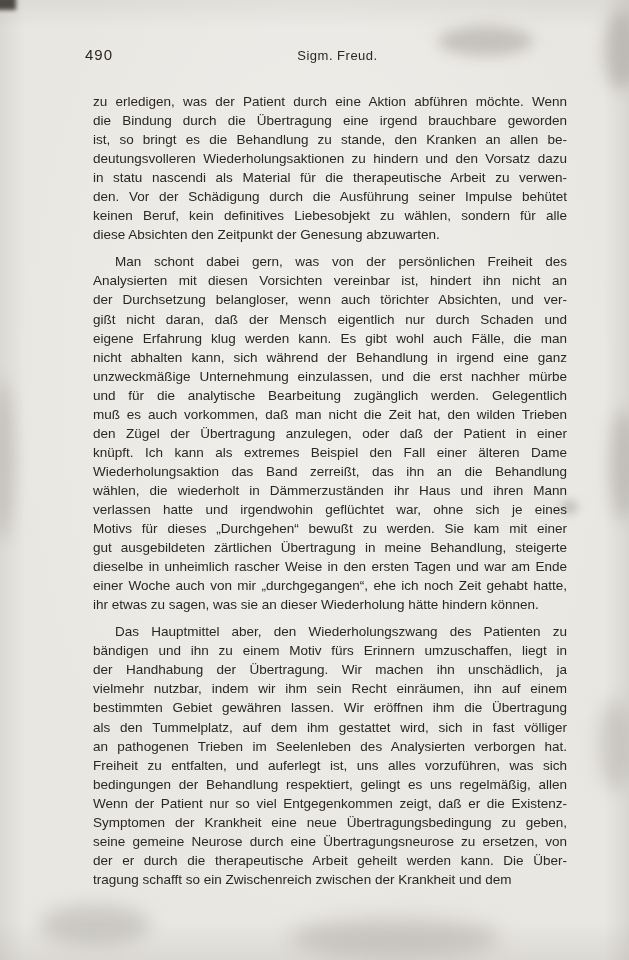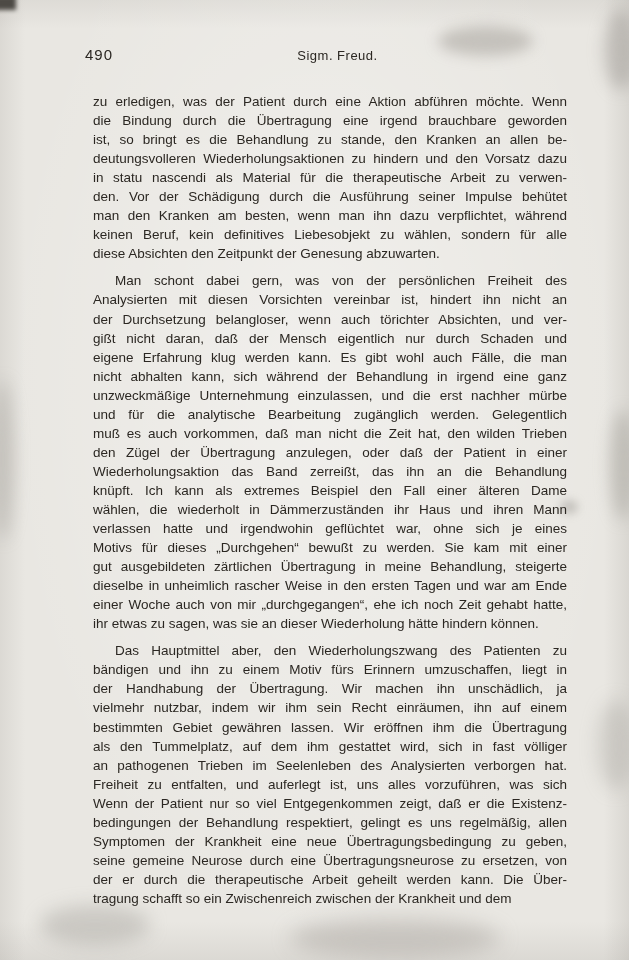--- a/index.html
+++ b/index.html
@@ -103,56 +103,55 @@
   </div>
 
   <div class="text-block">
       <div class="paragraph">
         <div class="line">zu erledigen, was der Patient durch eine Aktion abführen möchte. Wenn</div>
         <div class="line">die Bindung durch die Übertragung eine irgend brauchbare geworden</div>
         <div class="line">ist, so bringt es die Behandlung zu stande, den Kranken an allen be-</div>
         <div class="line">deutungsvolleren Wiederholungsaktionen zu hindern und den Vorsatz dazu</div>
         <div class="line">in statu nascendi als Material für die therapeutische Arbeit zu verwen-</div>
         <div class="line">den. Vor der Schädigung durch die Ausführung seiner Impulse behütet</div>
-        <div class="line">man den Kranken am besten, wenn man ihn dazu verpflichtet, während</div>
         <div class="line">keinen Beruf, kein definitives Liebesobjekt zu wählen, sondern für alle</div>
         <div class="line last">diese Absichten den Zeitpunkt der Genesung abzuwarten.</div>
       </div>
       <div class="paragraph">
         <div class="line indent">Man schont dabei gern, was von der persönlichen Freiheit des</div>
         <div class="line">Analysierten mit diesen Vorsichten vereinbar ist, hindert ihn nicht an</div>
         <div class="line">der Durchsetzung belangloser, wenn auch törichter Absichten, und ver-</div>
         <div class="line">gißt nicht daran, daß der Mensch eigentlich nur durch Schaden und</div>
         <div class="line">eigene Erfahrung klug werden kann. Es gibt wohl auch Fälle, die man</div>
         <div class="line">nicht abhalten kann, sich während der Behandlung in irgend eine ganz</div>
         <div class="line">unzweckmäßige Unternehmung einzulassen, und die erst nachher mürbe</div>
         <div class="line">und für die analytische Bearbeitung zugänglich werden.  Gelegentlich</div>
         <div class="line">muß es auch vorkommen, daß man nicht die Zeit hat, den wilden Trieben</div>
         <div class="line">den Zügel der Übertragung anzulegen, oder daß der Patient in einer</div>
+        <div class="line">knüpft. Ich kann als extremes Beispiel den Fall einer älteren Dame</div>
         <div class="line">Wiederholungsaktion das Band zerreißt, das ihn an die Behandlung</div>
-        <div class="line">knüpft. Ich kann als extremes Beispiel den Fall einer älteren Dame</div>
         <div class="line">wählen, die wiederholt in Dämmerzuständen ihr Haus und ihren Mann</div>
         <div class="line">verlassen hatte und irgendwohin geflüchtet war, ohne sich je eines</div>
         <div class="line">Motivs für dieses „Durchgehen“ bewußt zu werden. Sie kam mit einer</div>
         <div class="line">gut ausgebildeten zärtlichen Übertragung in meine Behandlung, steigerte</div>
         <div class="line">dieselbe in unheimlich rascher Weise in den ersten Tagen und war am Ende</div>
         <div class="line">einer Woche auch von mir „durchgegangen“, ehe ich noch Zeit gehabt hatte,</div>
         <div class="line last">ihr etwas zu sagen, was sie an dieser Wiederholung hätte hindern können.</div>
       </div>
       <div class="paragraph">
         <div class="line indent">Das Hauptmittel aber, den Wiederholungszwang des Patienten zu</div>
         <div class="line">bändigen und ihn zu einem Motiv fürs Erinnern umzuschaffen, liegt in</div>
         <div class="line">der Handhabung der Übertragung. Wir machen ihn unschädlich, ja</div>
         <div class="line">vielmehr nutzbar, indem wir ihm sein Recht einräumen, ihn auf einem</div>
         <div class="line">bestimmten Gebiet gewähren lassen. Wir eröffnen ihm die Übertragung</div>
         <div class="line">als den Tummelplatz, auf dem ihm gestattet wird, sich in fast völliger</div>
         <div class="line">an pathogenen Trieben im Seelenleben des Analysierten verborgen hat.</div>
         <div class="line">Freiheit zu entfalten, und auferlegt ist, uns alles vorzuführen, was sich</div>
+        <div class="line">bedingungen der Behandlung respektiert, gelingt es uns regelmäßig, allen</div>
         <div class="line">Wenn der Patient nur so viel Entgegenkommen zeigt, daß er die Existenz-</div>
-        <div class="line">bedingungen der Behandlung respektiert, gelingt es uns regelmäßig, allen</div>
         <div class="line">Symptomen der Krankheit eine neue Übertragungsbedingung zu geben,</div>
         <div class="line">seine gemeine Neurose durch eine Übertragungsneurose zu ersetzen, von</div>
         <div class="line">der er durch die therapeutische Arbeit geheilt werden kann.  Die Über-</div>
         <div class="line last">tragung schafft so ein Zwischenreich zwischen der Krankheit und dem</div>
       </div>
     </div>
 
 </div>
 
 </body></html>

